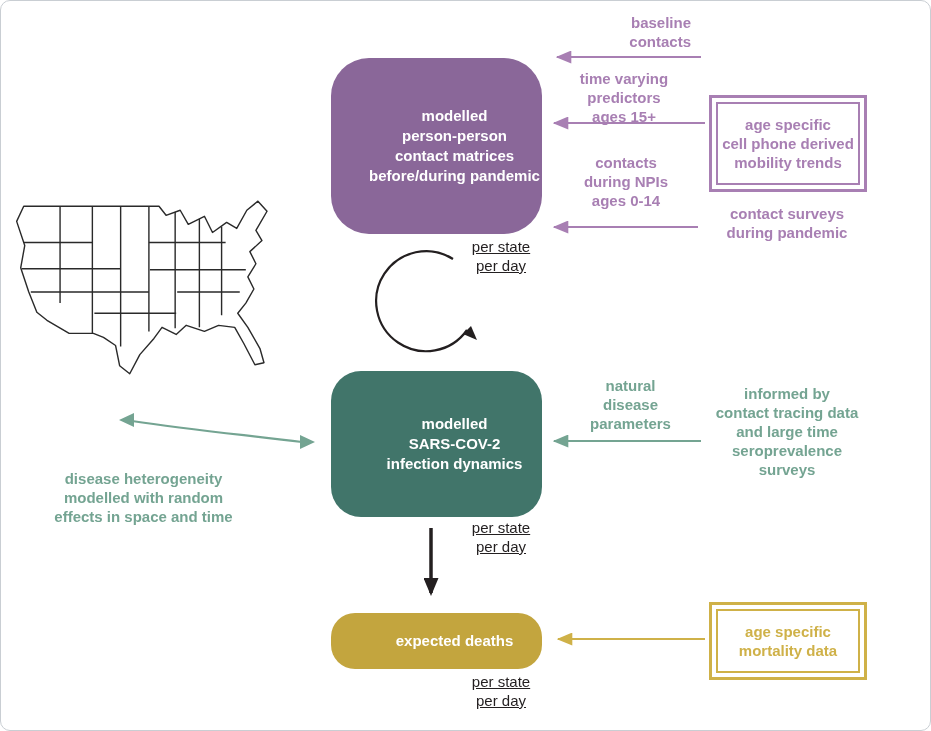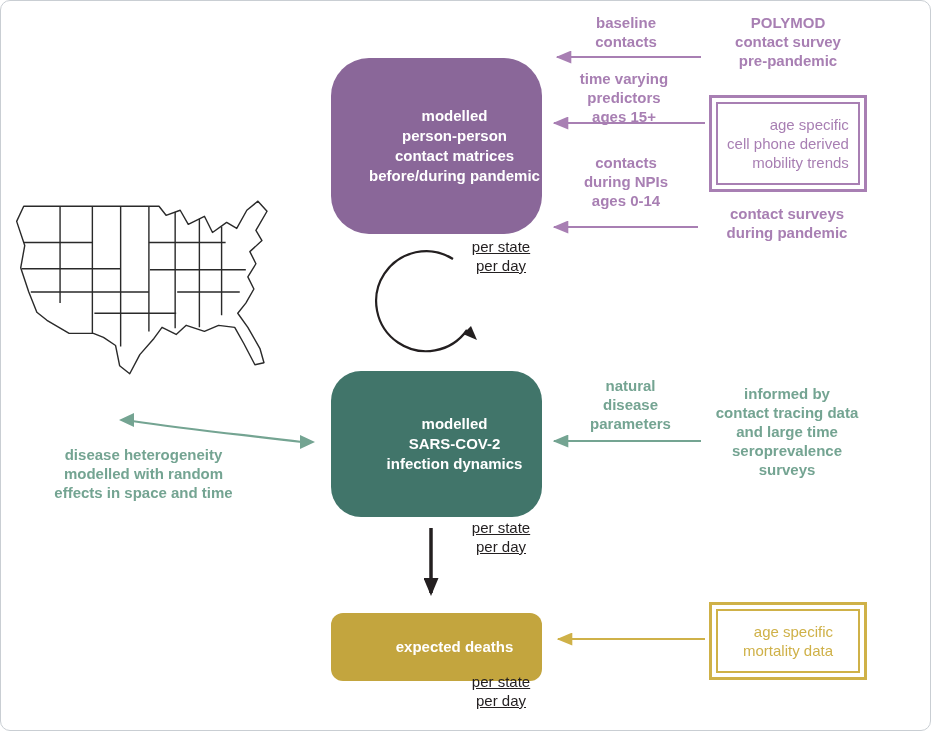--- a/index.html
+++ b/index.html
@@ -15,26 +15,26 @@
   .purple-text { color:var(--color-purple_light,#a87fb3); }
   .teal-text   { color:var(--color-teal_light,#74a492); }
   .ink-text    { color:var(--color-ink,#231f20); font-weight:normal;text-decoration:underline; }
   .node {
     position:absolute; display:flex; align-items:center; justify-content:center;
     color:#ffffff; font-weight:bold; font-size:15px; line-height:20px;
     text-align:center; white-space:pre-line;padding-left:36px;
   }
   #node-contact-matrices { left:330px; top:57px;  width:211px; height:176px; border-radius:38px; background:var(--color-purple,#8a6799); }
   #node-infection-dynamics { left:330px; top:370px; width:211px; height:146px; border-radius:30px; background:var(--color-teal,#41756a); }
-  #node-expected-deaths { left:330px; top:612px; width:211px; height:68px;  border-radius:12px; background:var(--color-gold,#c3a53e); }
+  #node-expected-deaths { left:330px; top:612px; width:211px; height:56px;  border-radius:24px; background:var(--color-gold,#c3a53e); }
   .double-box { position:absolute; padding:4px; border:3px solid; background:#fff; }
   .double-box .inner {
     width:100%; height:100%; border:2px solid; display:flex; align-items:center;
-    justify-content:center; text-align:right; white-space:pre-line;
-    font-size:15px; line-height:19px; font-weight:normal;
+    justify-content:center; text-align:center; white-space:pre-line;
+    font-size:15px; line-height:19px; font-weight:bold;
   }
   #mobility-box { left:708px; top:94px; width:158px; height:97px; border-color:var(--color-purple_light,#a87fb3); }
   #mobility-box .inner { border-color:var(--color-purple_light,#a87fb3); color:var(--color-purple_light,#a87fb3); }
   #mortality-box { left:708px; top:601px; width:158px; height:78px; border-color:var(--color-gold_light,#cfb148); }
   #mortality-box .inner { border-color:var(--color-gold_light,#cfb148); color:var(--color-gold_light,#cfb148); }
   svg.overlay { position:absolute; left:0; top:0; pointer-events:none; }
   .arrow { fill:none; stroke-width:2.2; }
   .arrow.purple { stroke:var(--color-purple_light,#a87fb3); }
   .arrow.teal   { stroke:var(--color-teal_light,#74a492); }
   .arrow.gold   { stroke:var(--color-gold_light,#cfb148); }
@@ -109,43 +109,40 @@
   <div class="double-box" id="mobility-box">
     <div class="inner">age specific
 cell phone derived
 mobility trends</div>
   </div>
   <div class="double-box" id="mortality-box">
     <div class="inner">age specific
 mortality data</div>
   </div>
 
-  <div class="txt purple-text" style="left:560px; top:12px; width:130px;">baseline
+  <div class="txt purple-text" style="left:560px; top:12px; width:130px;text-align:right;">baseline
 contacts</div>
-  <div class="txt purple-text" style="left:703px; top:12px; width:168px;">POLYMOD
-contact survey
-pre-pandemic</div>
   <div class="txt purple-text" style="left:558px; top:68px; width:130px;">time varying
 predictors
 ages 15+</div>
   <div class="txt purple-text" style="left:562px; top:152px; width:126px;">contacts
 during NPIs
 ages 0-14</div>
   <div class="txt purple-text" style="left:700px; top:203px; width:172px;">contact surveys
 during pandemic</div>
 
   <div class="txt teal-text" style="left:572px; top:375px; width:115px;">natural
 disease
 parameters</div>
   <div class="txt teal-text" style="left:700px; top:383px; width:172px;">informed by
 contact tracing data
 and large time
 seroprevalence
 surveys</div>
-  <div class="txt teal-text" style="left:40px; top:444px; width:205px;">disease heterogeneity
+  <div class="txt teal-text" style="left:40px; top:468px; width:205px;">disease heterogeneity
 modelled with random
 effects in space and time</div>
 
   <div class="txt ink-text" style="left:447px; top:236px; width:106px;">per state
 per day</div>
   <div class="txt ink-text" style="left:447px; top:517px; width:106px;">per state
 per day</div>
   <div class="txt ink-text" style="left:447px; top:671px; width:106px;">per state
 per day</div>
 

